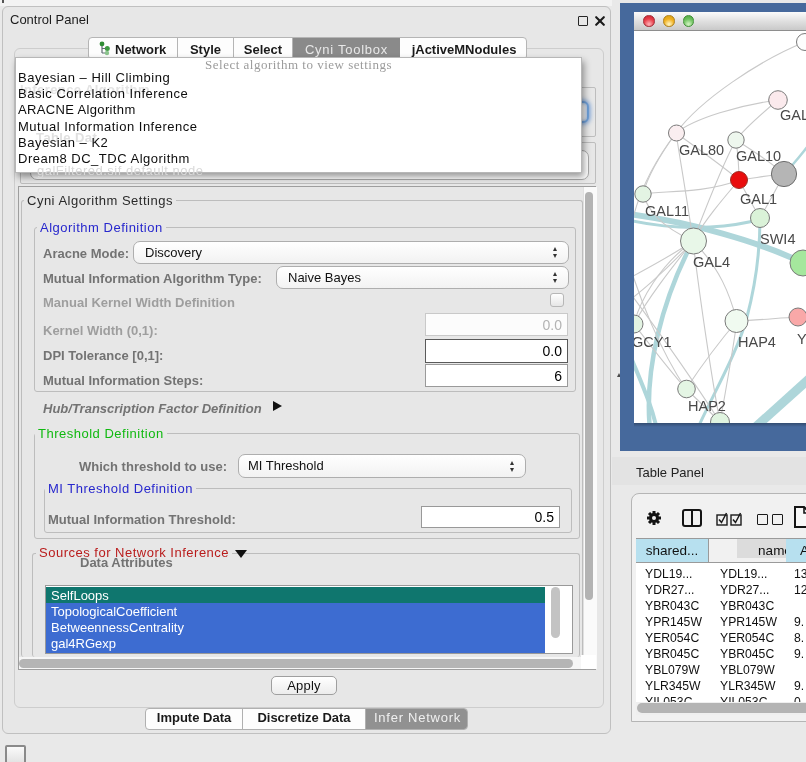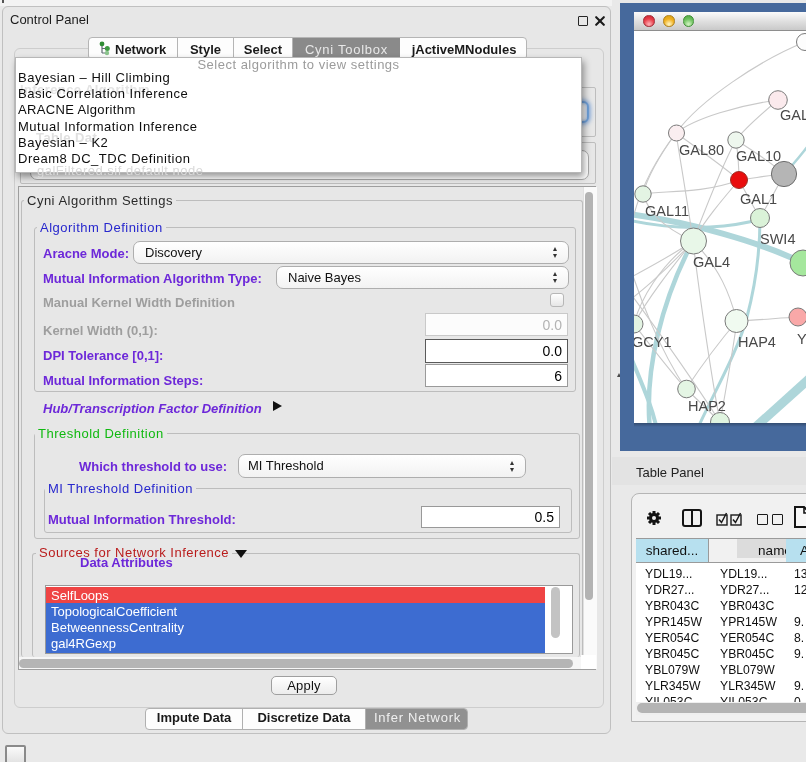--- a/index.html
+++ b/index.html
@@ -1,18 +1,18 @@
 <!DOCTYPE html>
 <html><head>
 <meta charset="utf-8">
 <style>
 html,body{margin:0;padding:0;}
 body{width:806px;height:762px;background:#e9e9e9;font-family:"Liberation Sans",sans-serif;position:relative;overflow:hidden;}
 .abs{position:absolute;}
-.b13{font-size:13px;font-weight:bold;color:#6d28d9;}
+.b13{font-size:13px;font-weight:bold;color:#737373;}
 .gray{color:#9e9e9e;}
 .gtitle{position:absolute;background:#e7e7e7;padding:0 3px;font-size:13px;line-height:13px;letter-spacing:0.5px;}
 .combo{position:absolute;background:linear-gradient(#ffffff,#f2f2f2);border:1px solid #aeaeae;border-radius:7px;font-size:13px;color:#111;}
 .combo .ct{position:absolute;left:11px;top:3px;}
 .spin{position:absolute;right:7px;top:3px;width:9px;height:14px;}
 .spin:before{content:"";position:absolute;left:2px;top:1.5px;border-left:2.7px solid transparent;border-right:2.7px solid transparent;border-bottom:4.4px solid #333;}
 .spin:after{content:"";position:absolute;left:2px;bottom:1.5px;border-left:2.7px solid transparent;border-right:2.7px solid transparent;border-top:4.4px solid #333;}
 .field{position:absolute;background:#fff;font-size:14px;color:#000;text-align:right;}
 .fv{position:absolute;right:5px;top:50%;transform:translateY(-50%);}
 </style>
@@ -52,27 +52,27 @@
 
 <div class="abs" style="left:20px;top:87px;width:574px;height:48px;border:1px solid #bdbdbd;border-radius:2px;"></div>
 <div class="abs" style="left:566px;top:101px;width:23px;height:22px;border-radius:6px;background:#ececec;border:2.5px solid #6e9fd8;box-sizing:border-box;box-shadow:0 0 4px 1.5px rgba(110,155,215,.85), inset 0 0 3px 0.5px rgba(110,155,215,.7);"></div>
 <div class="abs" style="left:20px;top:142px;width:574px;height:40px;border:1px solid #bdbdbd;border-radius:2px;"></div>
 <div class="abs" style="left:30px;top:150px;width:557px;height:28px;border:1px solid #a9a9a9;border-radius:7px;background:#fff;"></div>
 
 <div class="abs" style="left:15px;top:57px;width:565px;height:114px;background:#ffffff;border:1px solid #b7b7b7;box-shadow:2px 4px 7px rgba(0,0,0,.4);z-index:30;font-size:13px;color:#0d0d0d;letter-spacing:0.5px;">
   <div style="position:absolute;left:4px;top:24px;color:#e3e3e3;font-weight:bold;letter-spacing:0.4px;">Inference Algorithm</div>
   <div style="position:absolute;left:20px;top:72px;color:#e0e0e0;font-weight:bold;letter-spacing:0.4px;">Table Dat</div>
   <div style="position:absolute;left:21px;top:105px;color:#d9d9d9;">galFiltered.sif default node</div>
-  <div style="position:absolute;left:0;top:-1px;width:100%;text-align:center;color:#9b9b9b;">Select algorithm to view settings</div>
+  <div style="position:absolute;left:0;top:-1px;width:100%;text-align:center;color:#9b9b9b;font-family:Liberation Serif, serif;">Select algorithm to view settings</div>
   <div style="position:absolute;left:2px;top:12px;">Bayesian – Hill Climbing</div>
   <div style="position:absolute;left:2px;top:28px;">Basic Correlation Inference</div>
   <div style="position:absolute;left:2px;top:44px;font-weight:normal;letter-spacing:0.35px;">ARACNE Algorithm</div>
   <div style="position:absolute;left:2px;top:60.5px;">Mutual Information Inference</div>
   <div style="position:absolute;left:2px;top:76.5px;">Bayesian – K2</div>
-  <div style="position:absolute;left:2px;top:92.5px;">Dream8 DC_TDC Definition</div>
+  <div style="position:absolute;left:2px;top:92.5px;">Dream8 DC_TDC Algorithm</div>
 </div>
 
 <div class="abs" style="left:18px;top:186px;width:578px;height:484px;border:1px solid #9e9e9e;box-sizing:border-box;"></div>
 
 <div class="abs" style="left:583px;top:187px;width:13px;height:482px;background:#fafafa;border-left:1px solid #e0e0e0;"></div>
 <div class="abs" style="left:585px;top:192px;width:8px;height:408px;background:#b3b3b3;border-radius:4px;"></div>
 
 <div class="abs" style="left:21px;top:200px;width:560px;height:456px;border:1px solid #bdbdbd;border-bottom:none;border-radius:3px;"></div>
 <div class="gtitle" style="left:24px;top:194px;color:#2a2a2a;">Cyni Algorithm Settings</div>
 
@@ -129,21 +129,21 @@
     <span class="fv">0.5</span>
   </div>
 
 <div class="abs" style="left:32px;top:553px;width:546px;height:103px;border:1px solid #bdbdbd;border-radius:3px;border-bottom:none;"></div>
 <div class="gtitle" style="left:36px;top:546px;color:#b91c1c;">Sources for Network Inference</div>
 <div class="abs" style="left:235px;top:549.5px;width:0;height:0;border-left:6.5px solid transparent;border-right:6.5px solid transparent;border-top:8px solid #111;"></div>
 
 <div class="abs b13" style="left:40px;top:555px;padding-left:40px;">Data Attributes</div>
 
 <div class="abs" style="left:45px;top:585px;width:528px;height:69px;background:#fff;border:1px solid #999;box-sizing:border-box;overflow:hidden;">
-  <div style="position:absolute;left:0;top:1px;width:499px;height:16px;background:#ef4444;color:#fff;font-size:13px;">
+  <div style="position:absolute;left:0;top:1px;width:499px;height:16px;background:#0f766e;color:#fff;font-size:13px;">
       <span style="position:absolute;left:5px;top:1px;">SelfLoops</span>
     </div>
   <div style="position:absolute;left:0;top:33px;width:499px;height:16px;background:#3d6cd1;color:#fff;font-size:13px;">
       <span style="position:absolute;left:5px;top:1px;">BetweennessCentrality</span>
     </div>
   <div style="position:absolute;left:0;top:17px;width:499px;height:16px;background:#3d6cd1;color:#fff;font-size:13px;">
       <span style="position:absolute;left:5px;top:1px;">TopologicalCoefficient</span>
     </div>
   <div style="position:absolute;left:0;top:49px;width:499px;height:18px;background:#3d6cd1;color:#fff;font-size:13px;">
       <span style="position:absolute;left:5px;top:1px;">gal4RGexp</span>

